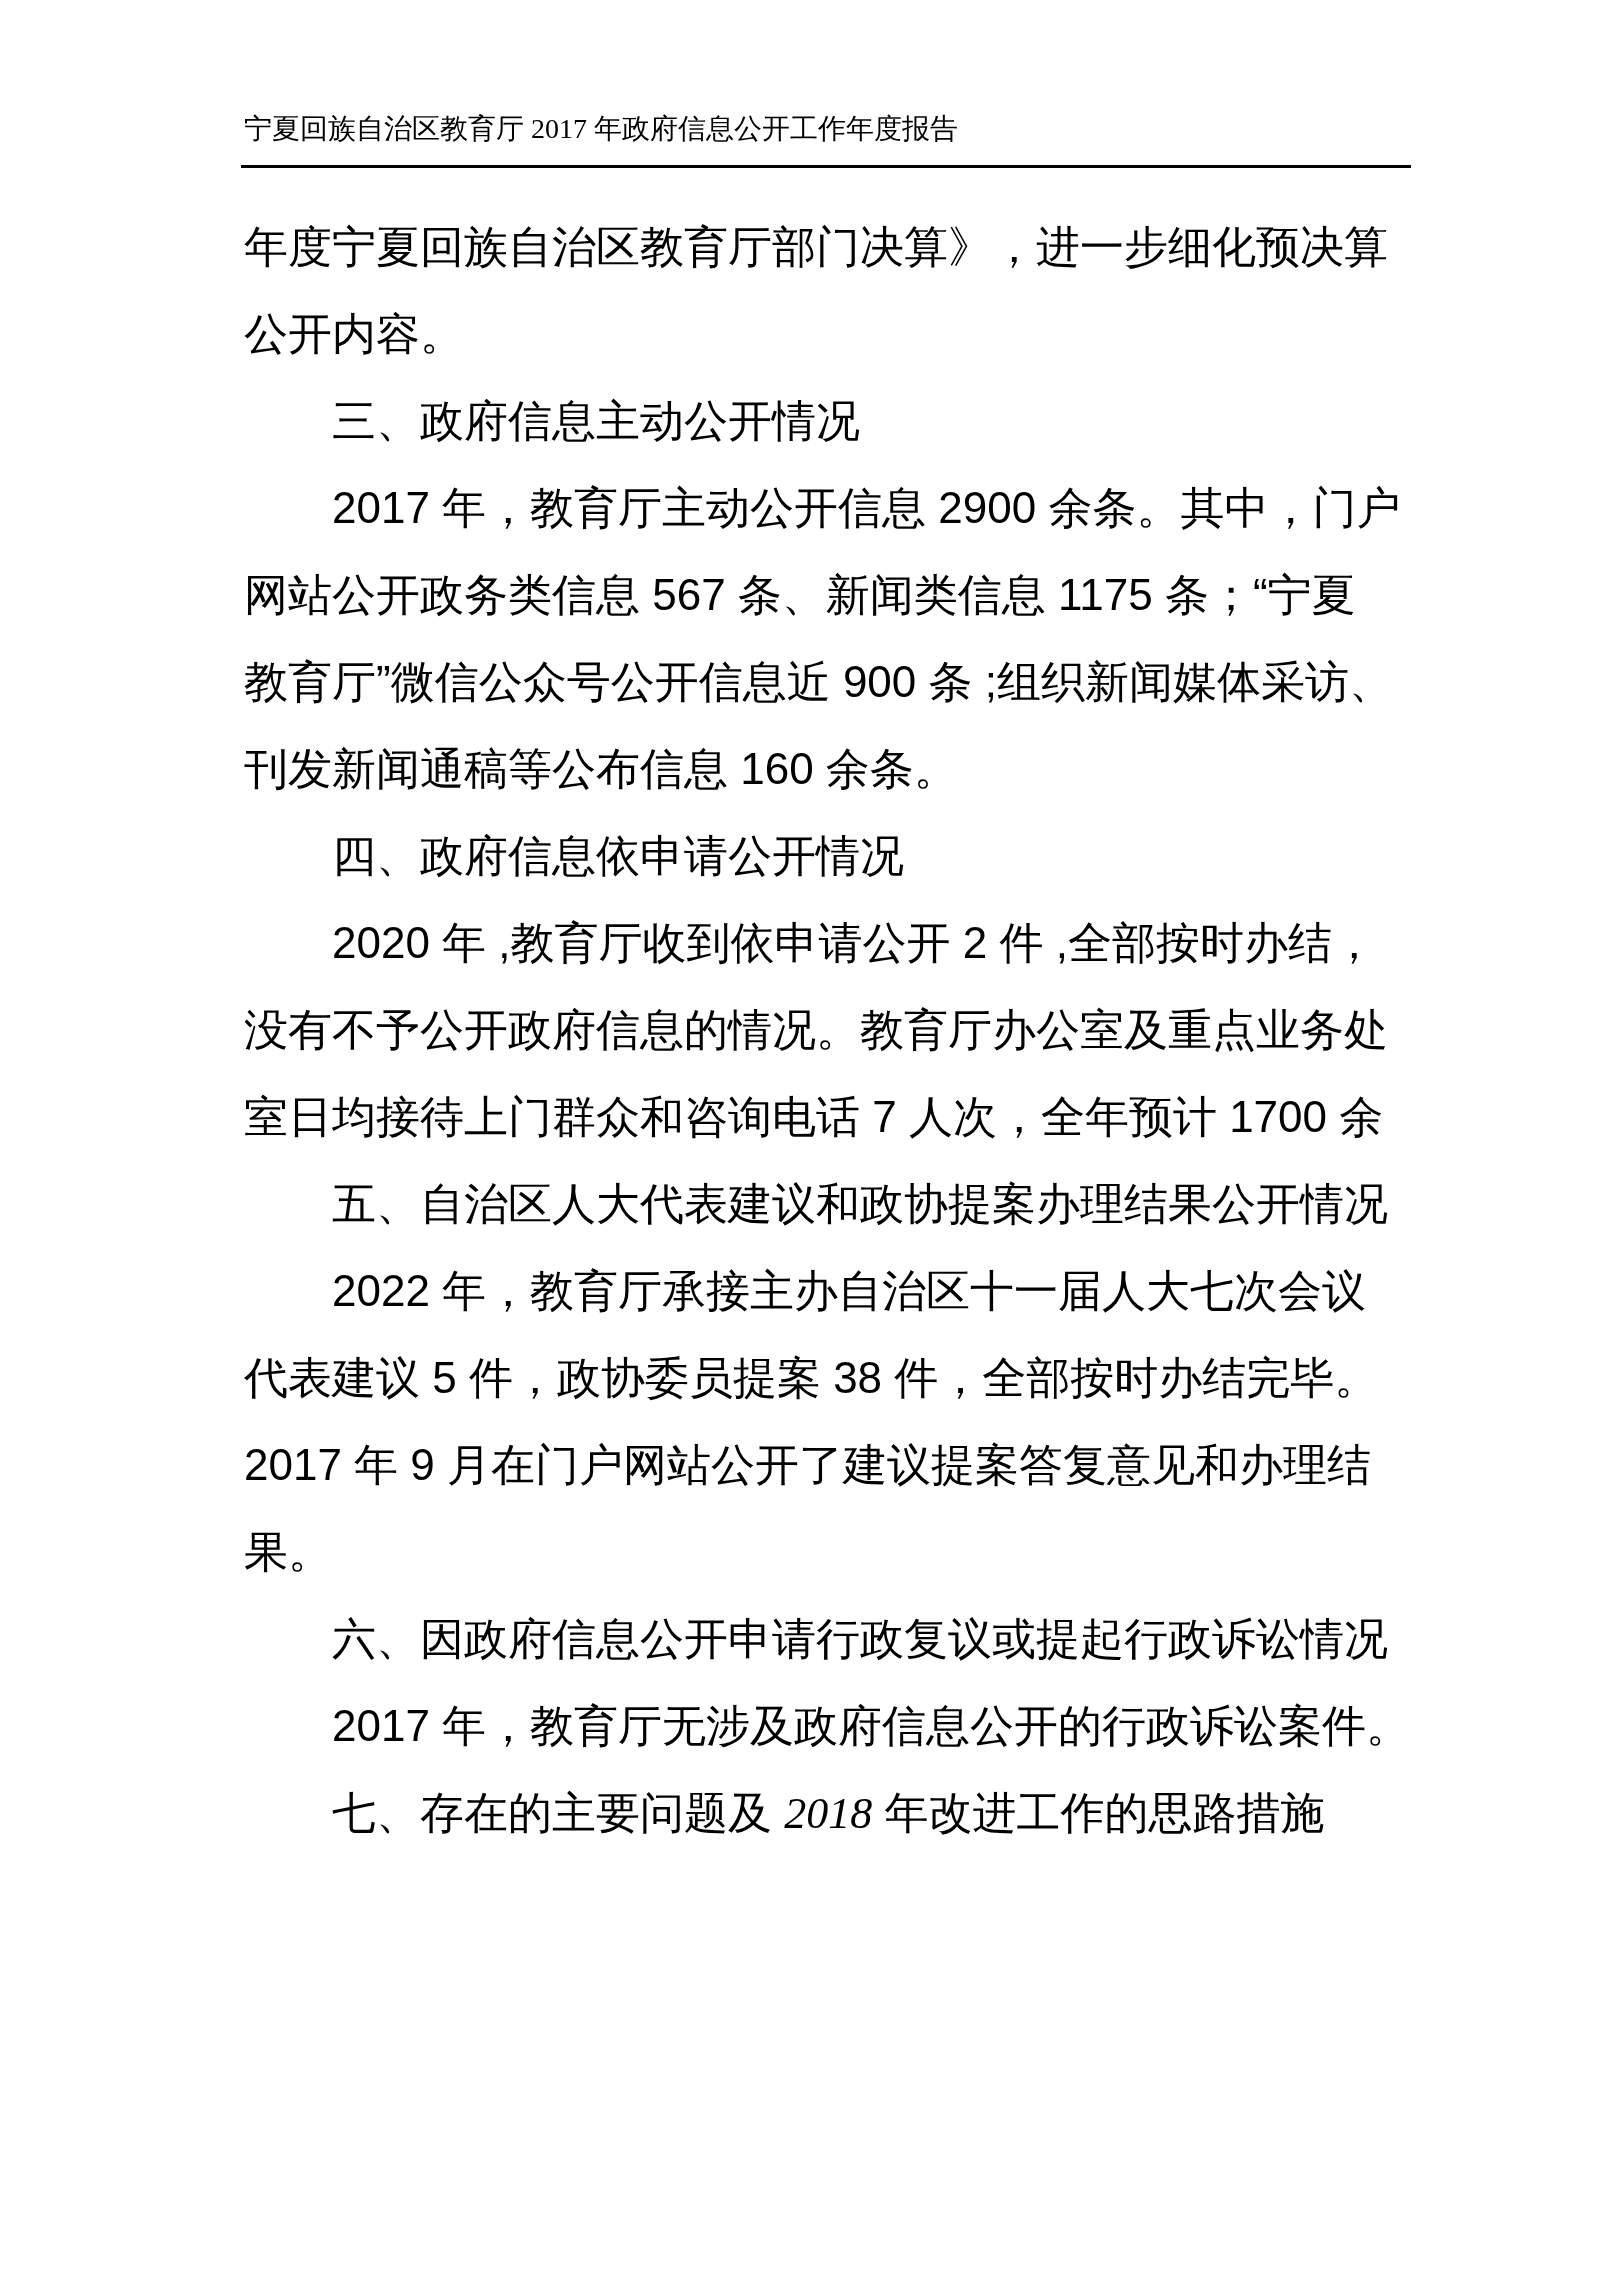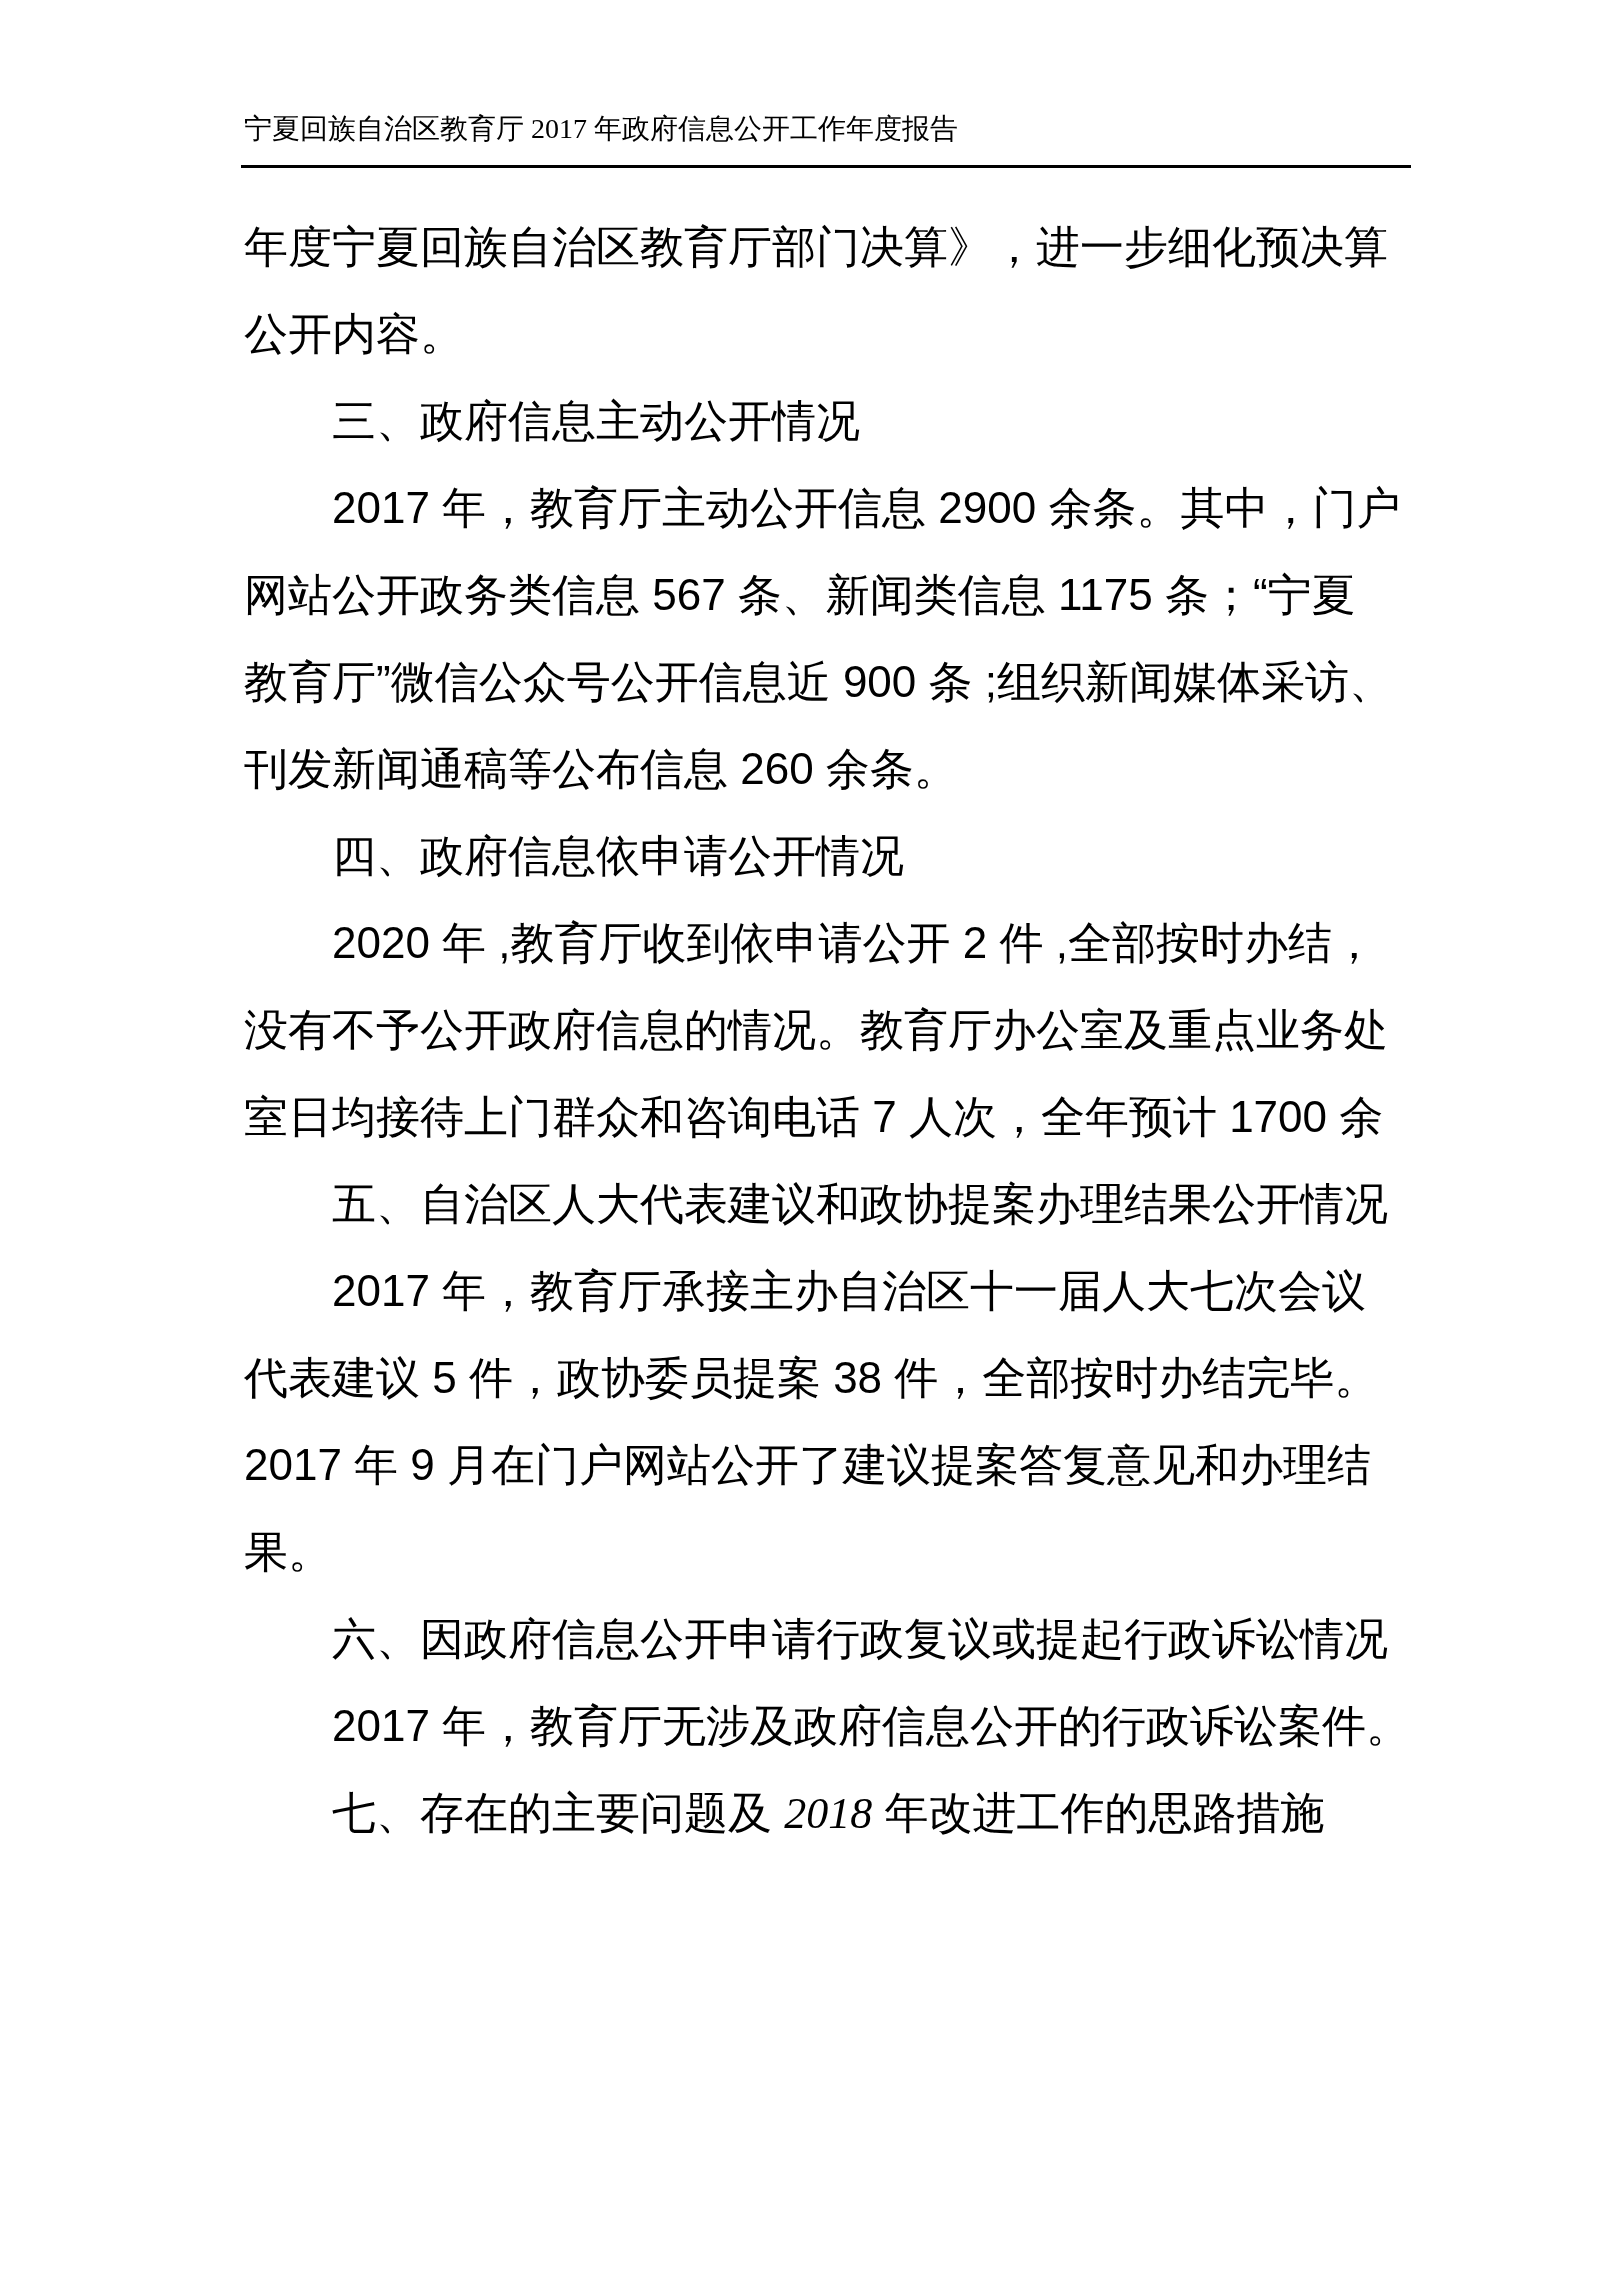--- a/index.html
+++ b/index.html
@@ -57,27 +57,27 @@
 
   <div class="header-rule"></div>
 
   <div class="body-text">
     <div class="line">年度宁夏回族自治区教育厅部门决算》，进一步细化预决算</div>
     <div class="line">公开内容。</div>
     <div class="line indent">三、政府信息主动公开情况</div>
     <div class="line indent">2017 年，教育厅主动公开信息 2900 余条。其中，门户</div>
     <div class="line">网站公开政务类信息 567 条、新闻类信息 1175 条；“宁夏</div>
     <div class="line">教育厅”微信公众号公开信息近 900 条 ;组织新闻媒体采访、</div>
-    <div class="line">刊发新闻通稿等公布信息 260 余条。</div>
+    <div class="line">刊发新闻通稿等公布信息 160 余条。</div>
     <div class="line indent">四、政府信息依申请公开情况</div>
     <div class="line indent">2020 年 ,教育厅收到依申请公开 2 件 ,全部按时办结，</div>
     <div class="line">没有不予公开政府信息的情况。教育厅办公室及重点业务处</div>
     <div class="line">室日均接待上门群众和咨询电话 7 人次，全年预计 1700 余</div>
     <div class="line indent">五、自治区人大代表建议和政协提案办理结果公开情况</div>
-    <div class="line indent">2017 年，教育厅承接主办自治区十一届人大七次会议</div>
+    <div class="line indent">2022 年，教育厅承接主办自治区十一届人大七次会议</div>
     <div class="line">代表建议 5 件，政协委员提案 38 件，全部按时办结完毕。</div>
     <div class="line">2017 年 9 月在门户网站公开了建议提案答复意见和办理结</div>
     <div class="line">果。</div>
     <div class="line indent">六、因政府信息公开申请行政复议或提起行政诉讼情况</div>
     <div class="line indent">2017 年，教育厅无涉及政府信息公开的行政诉讼案件。</div>
     <div class="line indent">
       <span>七、存在的主要问题及 </span><span class="serif-num">2018</span><span> 年改进工作的思路措施</span>
     </div>
   </div>
 

